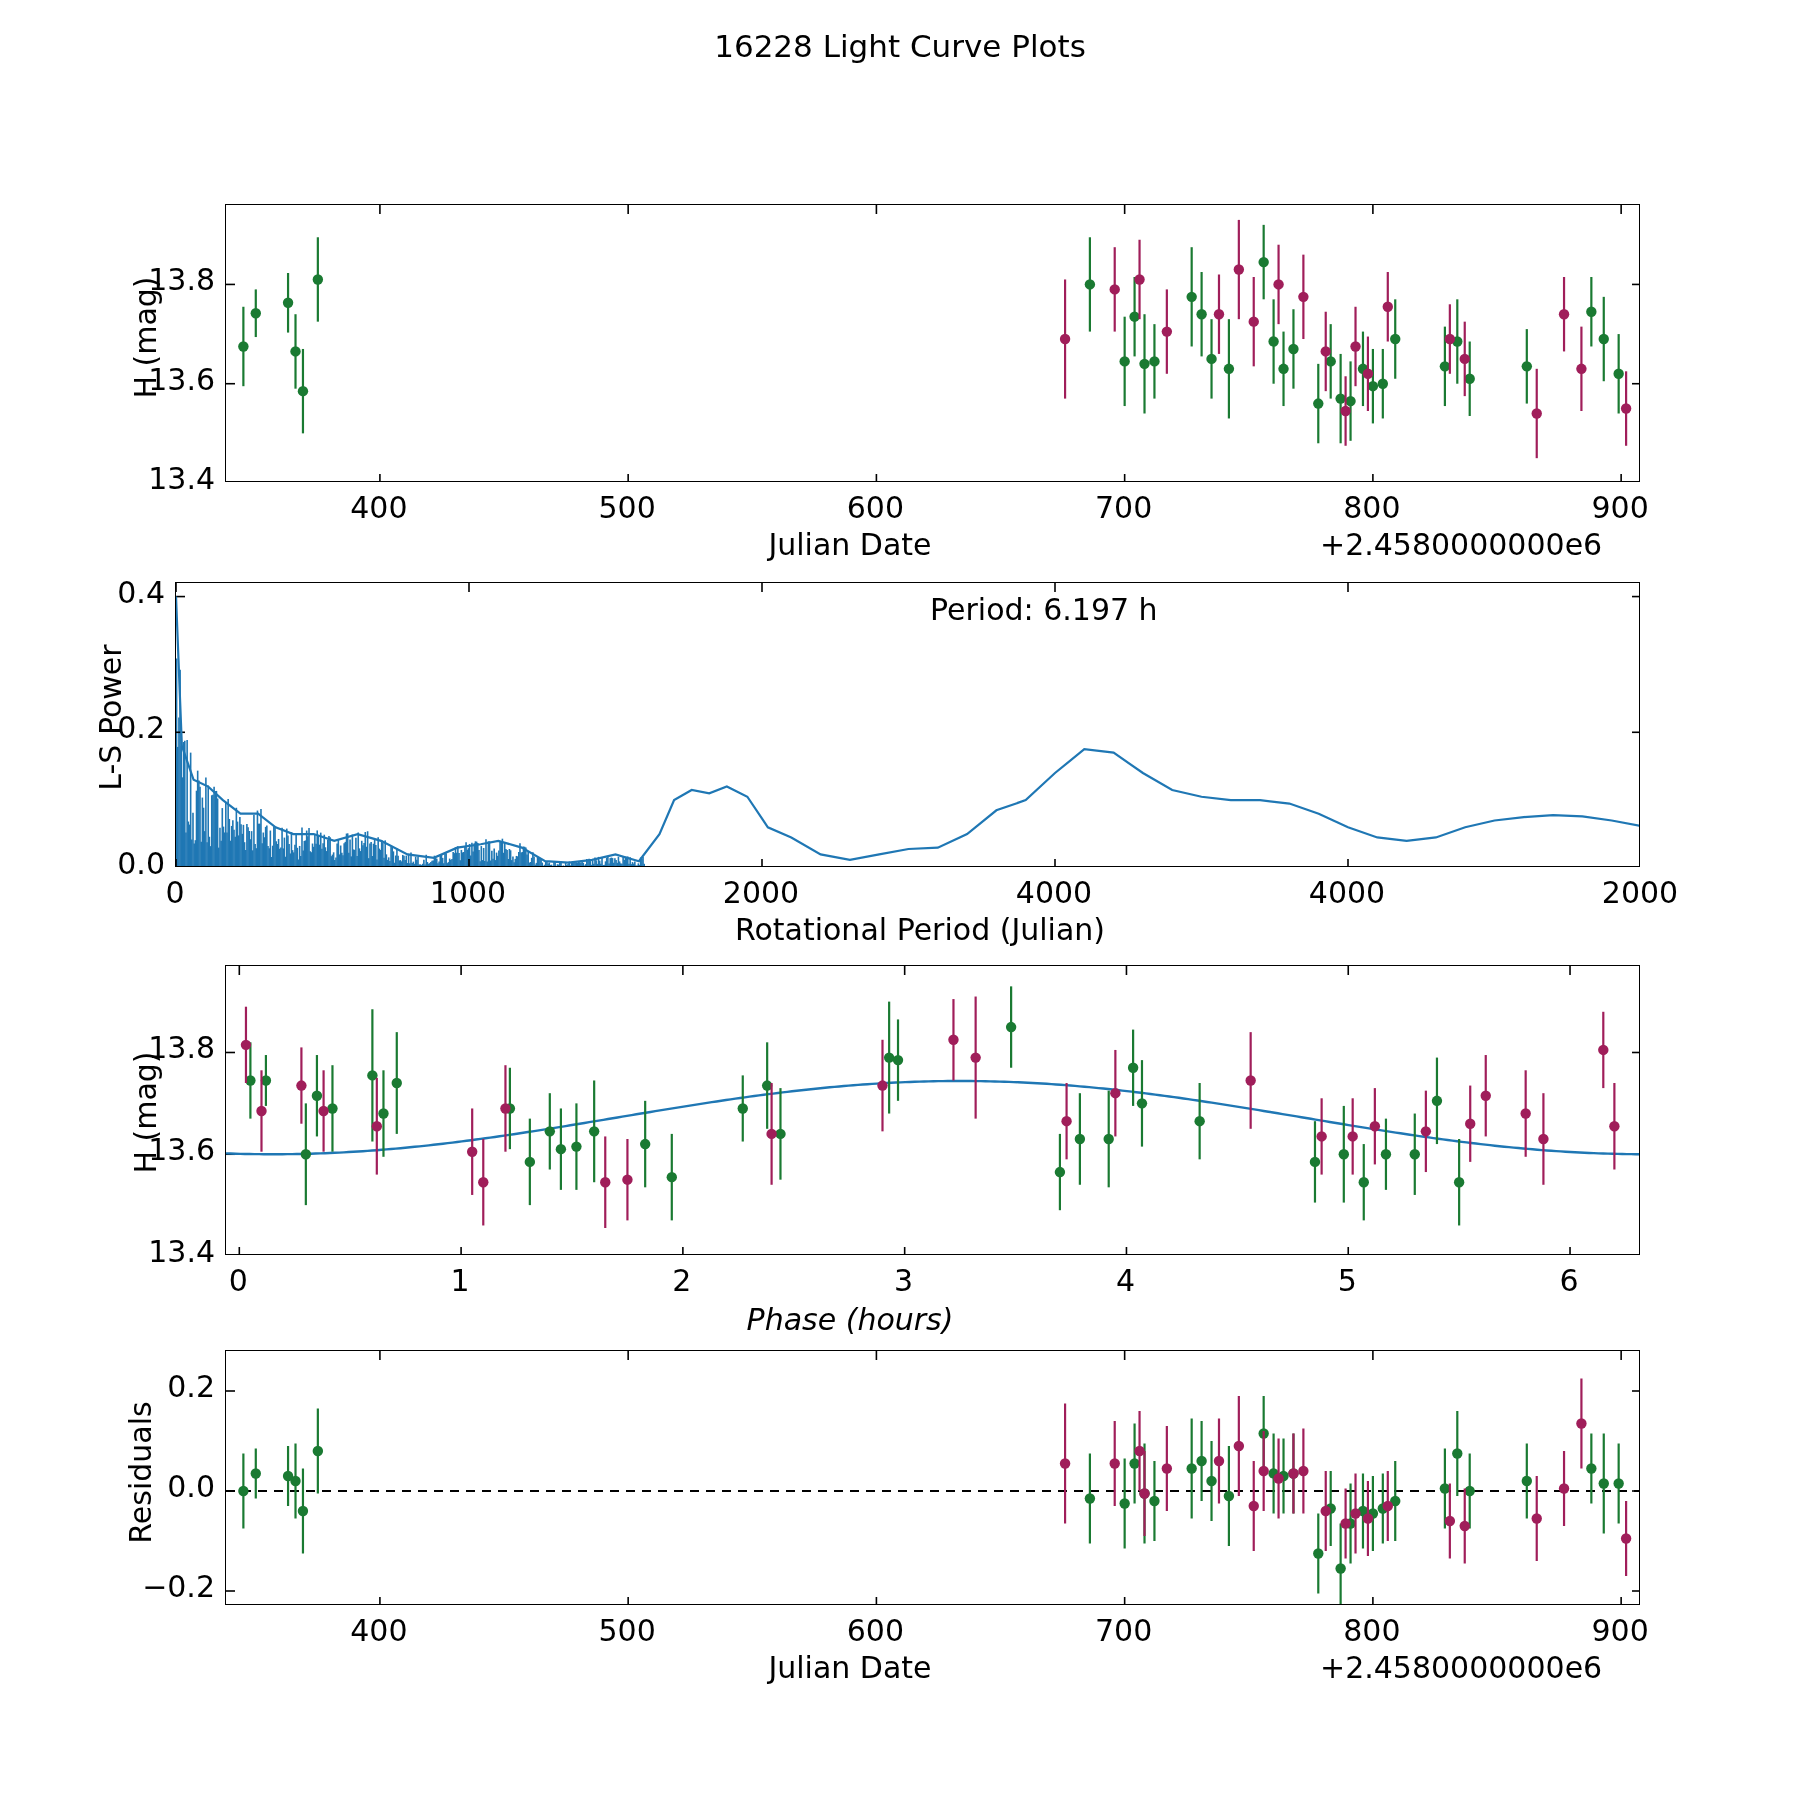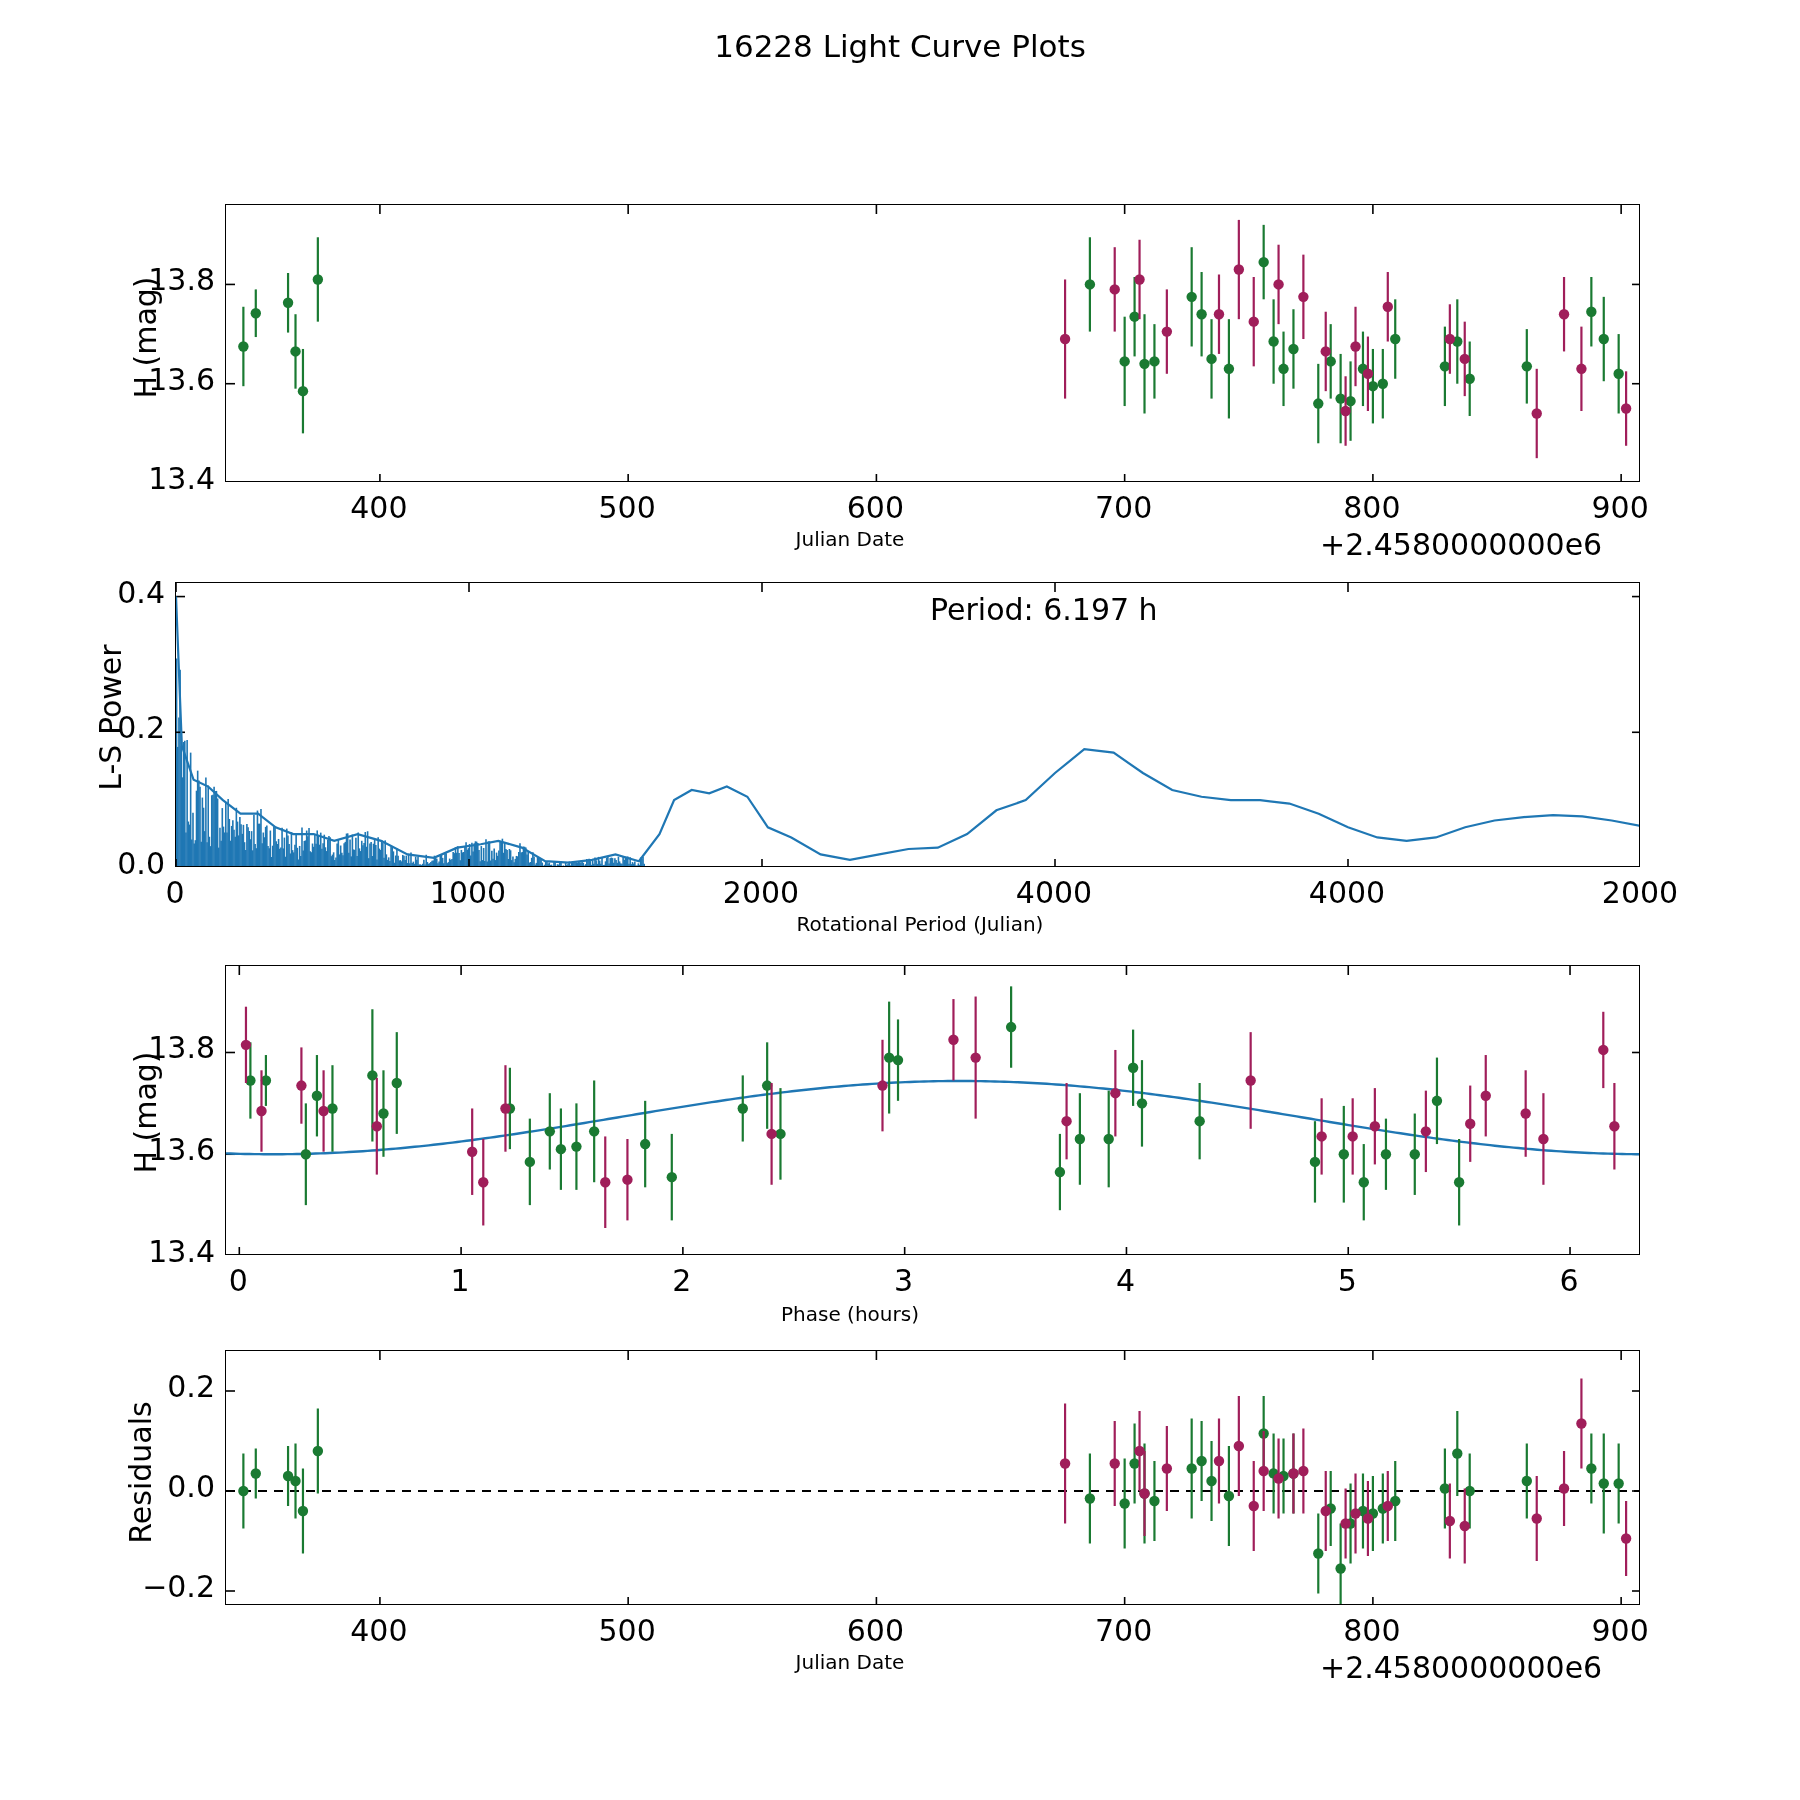--- a/index.html
+++ b/index.html
@@ -45,21 +45,21 @@
   }
   .ylabel {
     position: absolute;
     transform-origin: 50% 50%;
     font-size: 30px;
     white-space: nowrap;
     text-align: center;
   }
   .xlabel {
     position: absolute;
-    font-size: 20px;
+    font-size: 30px;
     text-align: center;
     white-space: nowrap;
   }
   .xoffset {
     position: absolute;
     font-size: 30px;
     white-space: nowrap;
   }
   .tick-label-x {
     position: absolute;
@@ -797,21 +797,21 @@
           <circle cx="1299.6708463949842" cy="147.5438596491232" r="5.2" fill="#a01e5a"></circle>
           <line x1="1317.4137931034481" y1="218.77192982456114" x2="1317.4137931034481" y2="127.1929824561403" stroke="#a01e5a" stroke-width="2.2"></line>
           <circle cx="1317.4137931034481" cy="172.98245614035073" r="5.2" fill="#a01e5a"></circle>
           <line x1="1377.2962382445141" y1="122.1052631578948" x2="1377.2962382445141" y2="45.789473684211345" stroke="#a01e5a" stroke-width="2.2"></line>
           <circle cx="1377.2962382445141" cy="83.94736842105306" r="5.2" fill="#a01e5a"></circle>
           <line x1="1388.385579937304" y1="203.50877192982554" x2="1388.385579937304" y2="117.0175438596493" stroke="#a01e5a" stroke-width="2.2"></line>
           <circle cx="1388.385579937304" cy="160.26315789473742" r="5.2" fill="#a01e5a"></circle>
         </svg>
     </div>
     <div class="ylabel" id="ax3-ylabel" style="left: 55px; top: 1095px; width: 180px; transform: rotate(-90deg);">H (mag)</div>
-    <div class="xlabel" id="ax3-xlabel" style="left: 700px; top: 1302px; width: 300px;">Phase (hours)</div>
+    <div class="xlabel" id="ax3-xlabel" style="left: 700px; top: 1302px; width: 300px; font-style: italic;">Phase (hours)</div>
   </div>
 
   <div class="panel">
     <div class="axes" id="ax4" style="left:225px; top:1350px; width:1415px; height:255px;">
       <svg class="svg-layer" id="svg4" width="1415" height="255">
           <line x1="153.91228070175438" y1="255" x2="153.91228070175438" y2="246" stroke="#000" stroke-width="1.6"></line>
           <line x1="153.91228070175438" y1="0" x2="153.91228070175438" y2="9" stroke="#000" stroke-width="1.6"></line>
           <line x1="402.1578947368421" y1="255" x2="402.1578947368421" y2="246" stroke="#000" stroke-width="1.6"></line>
           <line x1="402.1578947368421" y1="0" x2="402.1578947368421" y2="9" stroke="#000" stroke-width="1.6"></line>
           <line x1="650.4035087719298" y1="255" x2="650.4035087719298" y2="246" stroke="#000" stroke-width="1.6"></line>

